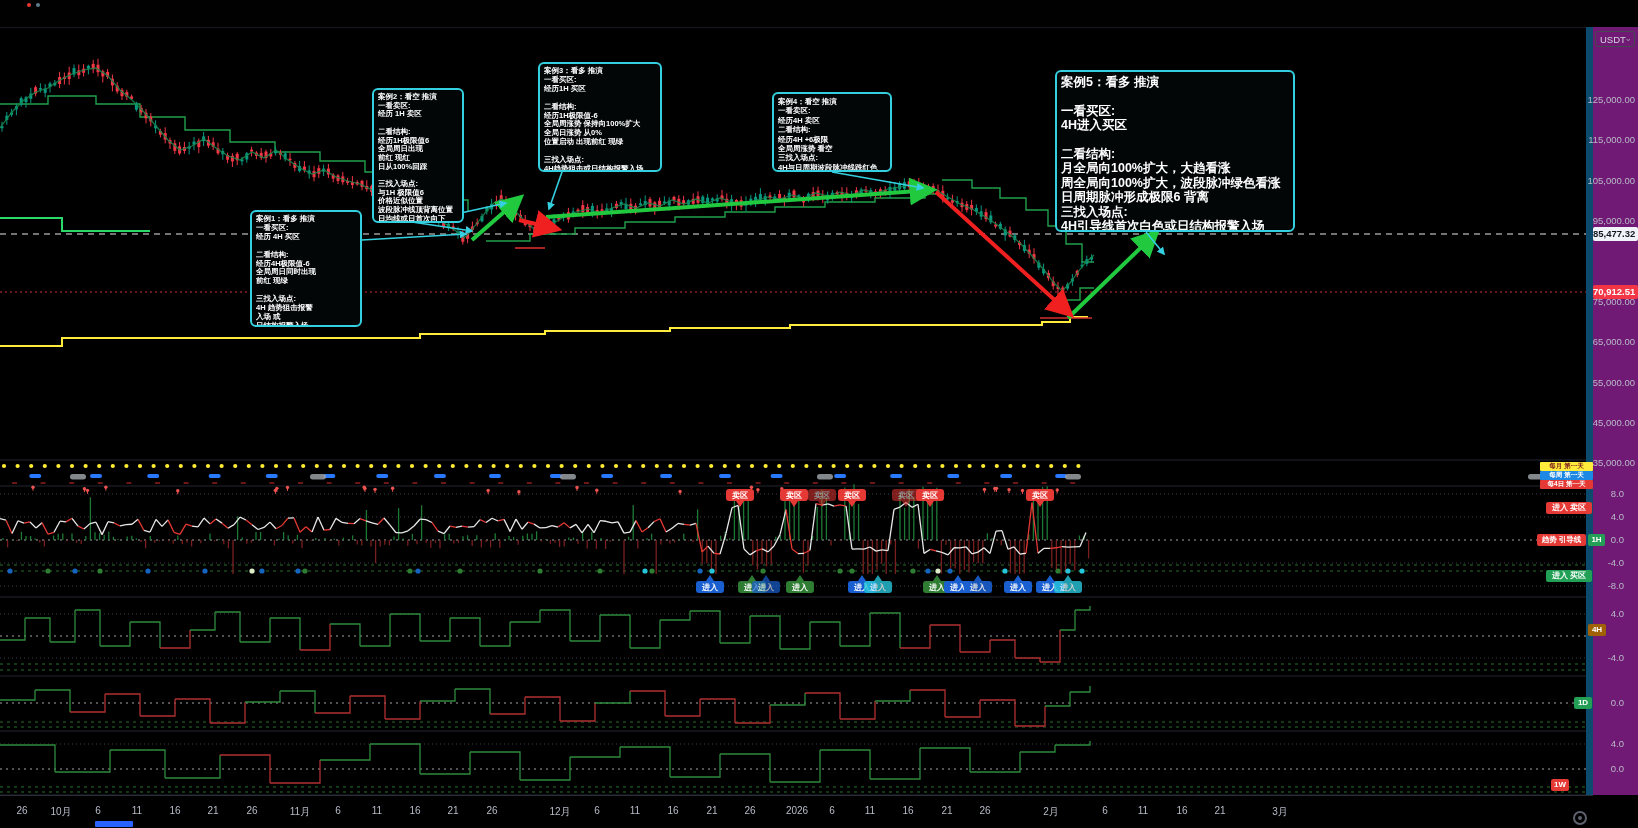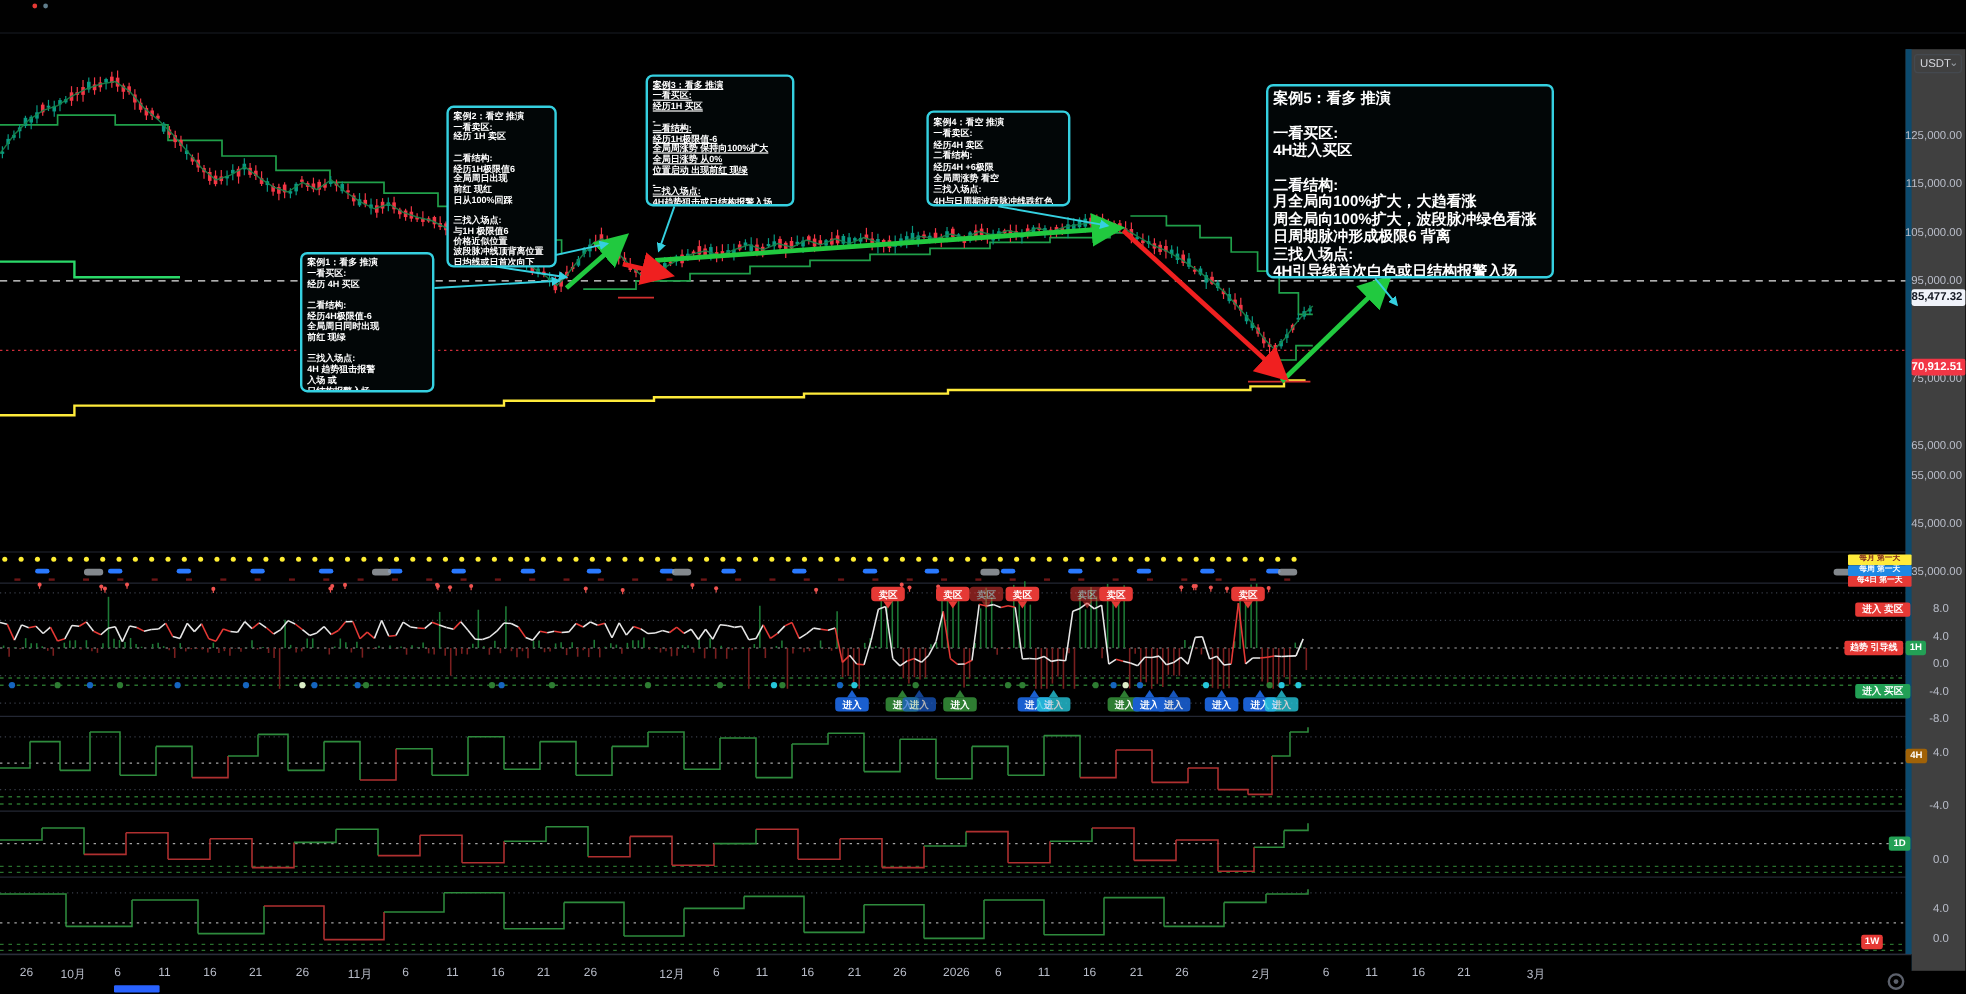--- a/index.html
+++ b/index.html
@@ -4,22 +4,22 @@
 <style>
   html,body{margin:0;padding:0;background:#000;width:1638px;height:828px;overflow:hidden;
     font-family:"Liberation Sans","DejaVu Sans",sans-serif;}
   .app{position:relative;width:1638px;height:828px;background:#000;}
   .topbar{position:absolute;left:0;top:0;width:1638px;height:27px;background:#010101;border-bottom:1px solid #15181f;}
   .speck{position:absolute;width:4px;height:4px;border-radius:2px;top:3px;}
   #chart-svg{position:absolute;left:0;top:0;z-index:1;}
   .case-box{position:absolute;z-index:3;background:#020607;border:2px solid #35d0e0;border-radius:6px;
     color:#fff;font-weight:bold;padding:3px 4px;box-sizing:border-box;overflow:hidden;}
   .case-box .ln{white-space:nowrap;}
-  .price-scale{position:absolute;right:0;top:27px;width:45px;height:768px;background:#404040;
-    border-left:5px solid #0c4a6e;z-index:2;margin-top:14px;}
+  .price-scale{position:absolute;right:0;top:27px;width:45px;height:768px;background:#701a75;
+    border-left:7px solid #0c4a6e;z-index:2;}
   .usdt-btn{position:absolute;left:2px;top:4px;width:40px;height:16px;border:1px solid #44494f;border-radius:3px;
     color:#d6d8de;font-size:9.5px;line-height:16px;text-align:left;padding-left:4px;box-sizing:border-box;}
   .usdt-btn .chev{position:absolute;right:2px;top:-2px;font-size:9px;color:#9aa0a6;}
   .ptick{position:absolute;right:3px;color:#b8bcc8;font-size:9.5px;white-space:nowrap;}
   .price-pill{position:absolute;left:0;width:45px;height:14px;font-size:9.5px;line-height:14px;text-align:left;
     border-radius:2px;font-weight:bold;}
   .badge{position:absolute;z-index:5;color:#fff;font-weight:bold;text-align:center;border-radius:2px;
     white-space:nowrap;overflow:hidden;}
   .strip-label{position:absolute;z-index:5;font-weight:bold;text-align:center;border-radius:1px;overflow:hidden;white-space:nowrap;}
   .time-axis{position:absolute;left:0;top:795px;width:1593px;height:33px;background:#000;border-top:1px solid #2a2e39;z-index:2;}
@@ -1453,21 +1453,21 @@
         <div class="ln">全局周日出现</div>
         <div class="ln">前红 现红</div>
         <div class="ln">日从100%回踩</div>
         <div class="ln">&nbsp;</div>
         <div class="ln">三找入场点:</div>
         <div class="ln">与1H 极限值6</div>
         <div class="ln">价格近似位置</div>
         <div class="ln">波段脉冲线顶背离位置</div>
         <div class="ln">日均线或日首次向下</div>
       </div>
-      <div class="case-box" style="left: 538px; top: 62px; width: 124px; height: 110px; font-size: 7.5px; line-height: 8.9px; text-decoration: underline;">
+      <div class="case-box" style="left: 538px; top: 62px; width: 124px; height: 110px; font-size: 7.5px; line-height: 8.9px;">
         <div class="ln">案例3：看多 推演</div>
         <div class="ln">一看买区:</div>
         <div class="ln">经历1H 买区</div>
         <div class="ln">&nbsp;</div>
         <div class="ln">二看结构:</div>
         <div class="ln">经历1H极限值-6</div>
         <div class="ln">全局周涨势 保持向100%扩大</div>
         <div class="ln">全局日涨势 从0%</div>
         <div class="ln">位置启动 出现前红 现绿</div>
         <div class="ln">&nbsp;</div>
@@ -1503,21 +1503,21 @@
     <div class="usdt-btn">
       <span>USDT</span>
       <span class="chev">⌄</span>
     </div>
     <div id="price-ticks">
         <div class="ptick" style="top: 67px;">125,000.00</div>
         <div class="ptick" style="top: 107px;">115,000.00</div>
         <div class="ptick" style="top: 148px;">105,000.00</div>
         <div class="ptick" style="top: 188px; padding-left: 20px;">95,000.00</div>
         <div class="ptick" style="top: 269px;">75,000.00</div>
-        <div class="ptick" style="top: 325px; text-align: right;">65,000.00</div>
+        <div class="ptick" style="top: 309px; text-align: right;">65,000.00</div>
         <div class="ptick" style="top: 350px;">55,000.00</div>
         <div class="ptick" style="top: 390px;">45,000.00</div>
         <div class="ptick" style="top: 430px;">35,000.00</div>
       </div>
     <div class="price-pill" id="cur-price" style="background: rgb(240, 243, 250); color: rgb(19, 23, 34); top: 200px;">85,477.32</div>
     <div class="price-pill" id="alert-price" style="background: rgb(242, 54, 69); color: rgb(255, 255, 255); top: 258px;">70,912.51</div>
     <div id="panel-ticks">
         <div class="ptick" style="top: 461px; right: 14px;">8.0</div>
         <div class="ptick" style="top: 484px; right: 14px;">4.0</div>
         <div class="ptick" style="top: 507px; right: 14px;">0.0</div>

